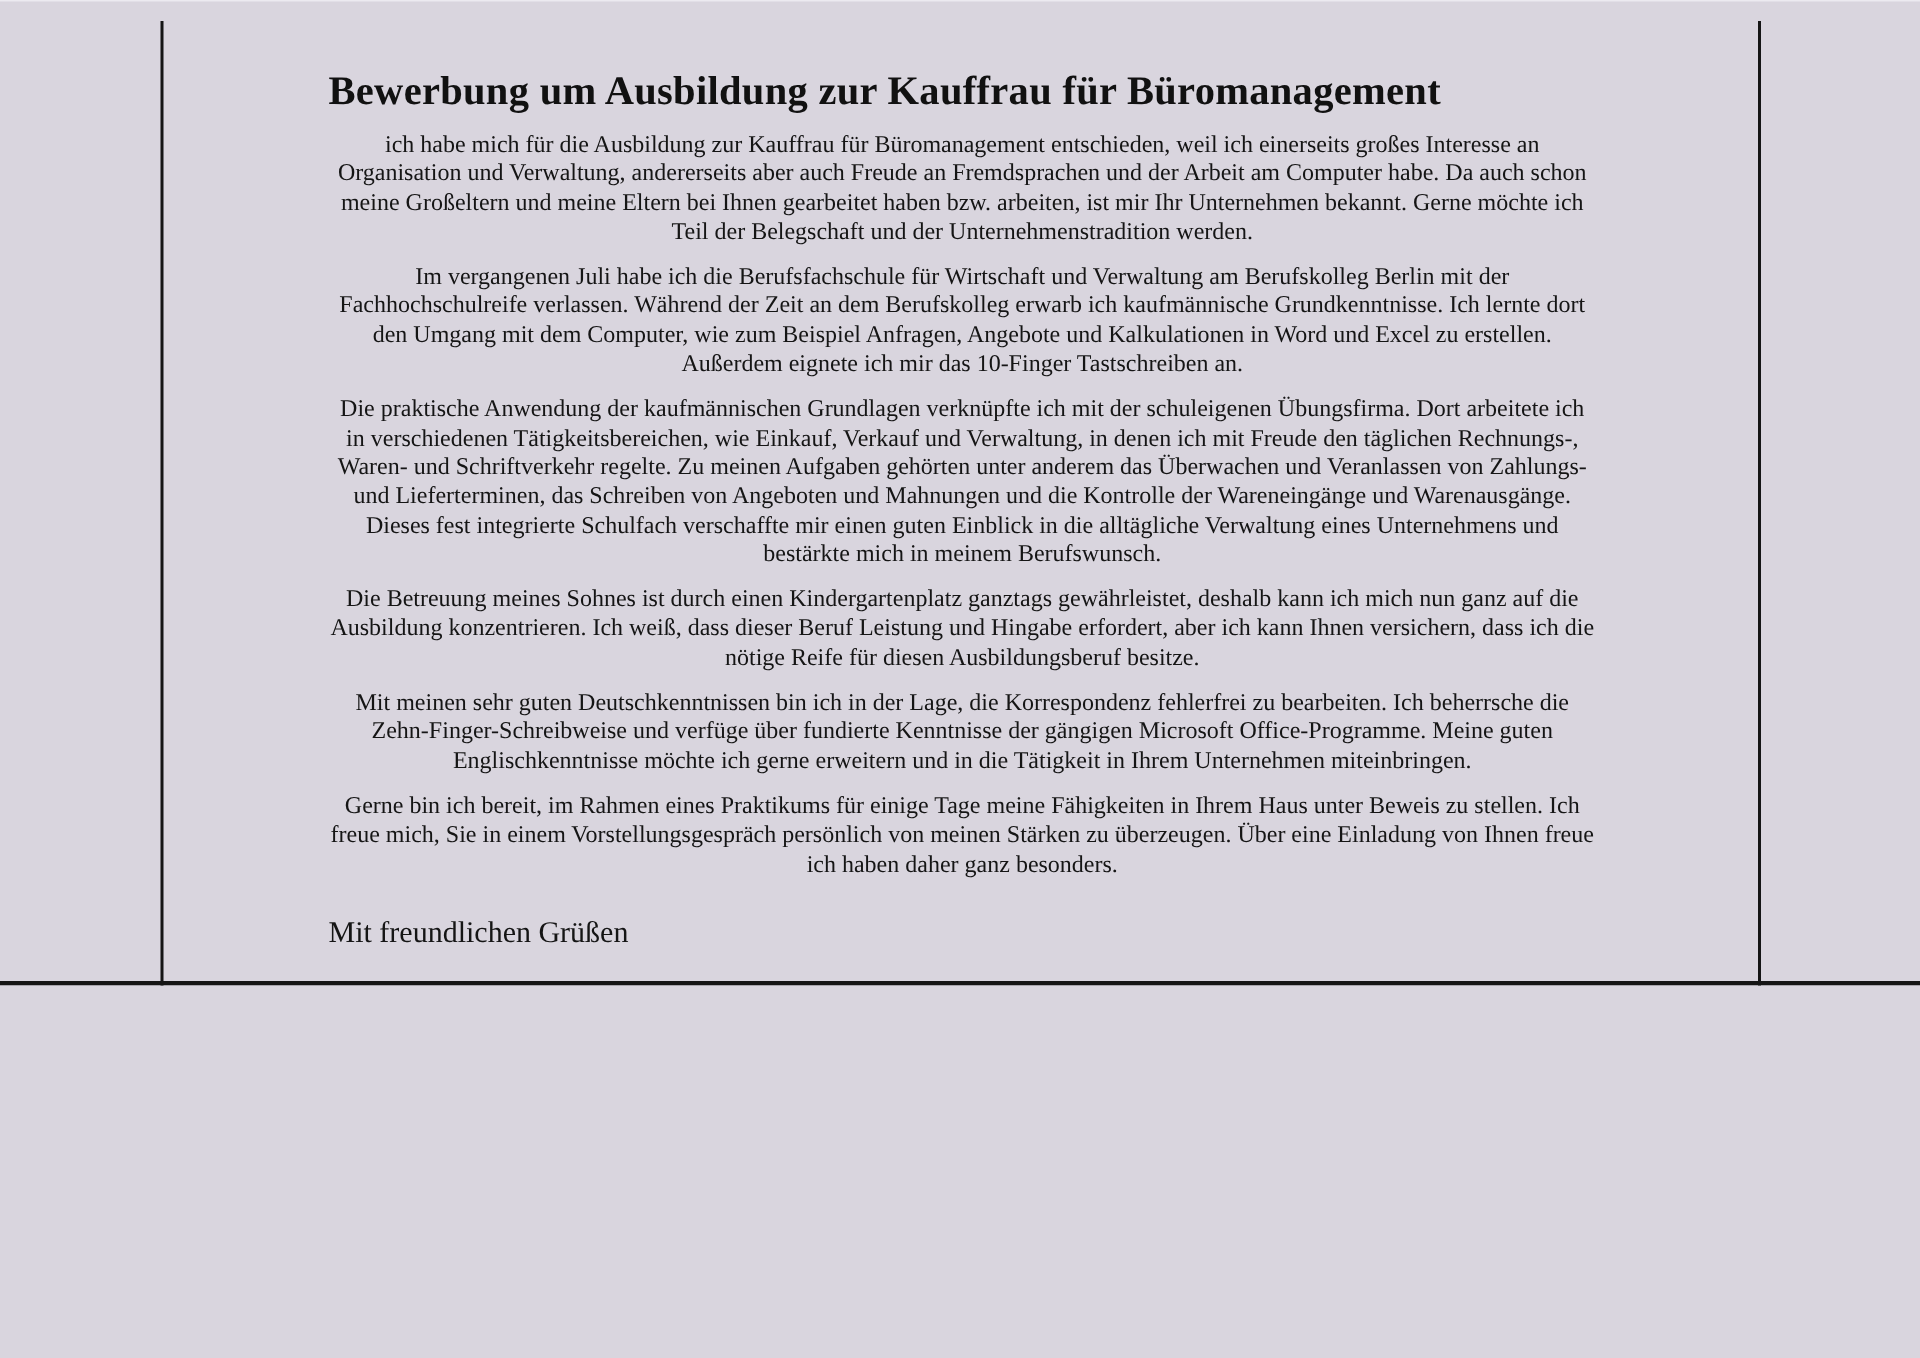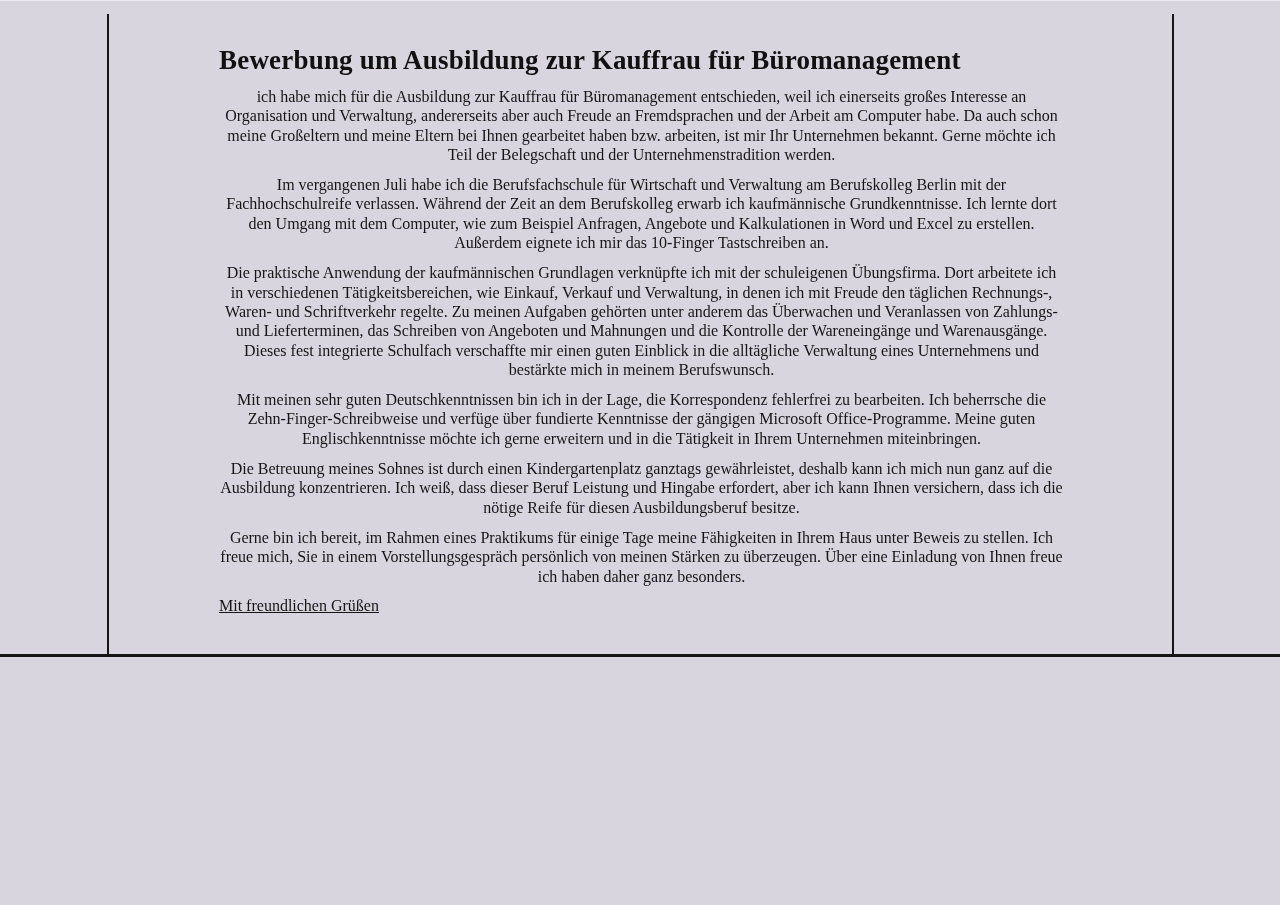--- a/index.html
+++ b/index.html
@@ -61,24 +61,23 @@
   }
 
   .para {
     margin: 11px 0 0 0;
     font-size: 16px;
     line-height: 19.3px;
     text-align: center;
   }
 
   .closing {
-    margin: 10px 0 0 0;
-    font-size: 16px;
+    margin: 27px 0 0 0;
+    font-size: 20px;
     line-height: 19.3px;
-    text-decoration: underline;
   }
 
   .footer {
     position: absolute;
     left: 0;
     top: 830px;
     width: 100%;
     text-align: left;
     font-size: 17.5px;
     line-height: 22px;
@@ -105,23 +104,23 @@
   <div class="content">
     <h1 class="letter-title">Bewerbung um Ausbildung zur Kauffrau für Büromanagement</h1>
 
 
     <p class="para">ich habe mich für die Ausbildung zur Kauffrau für Büromanagement entschieden, weil ich einerseits großes Interesse an Organisation und Verwaltung, andererseits aber auch Freude an Fremdsprachen und der Arbeit am Computer habe. Da auch schon meine Großeltern und meine Eltern bei Ihnen gearbeitet haben bzw. arbeiten, ist mir Ihr Unternehmen bekannt. Gerne möchte ich Teil der Belegschaft und der Unternehmenstradition werden.</p>
 
     <p class="para">Im vergangenen Juli habe ich die Berufsfachschule für Wirtschaft und Verwaltung am Berufskolleg Berlin mit der Fachhochschulreife verlassen. Während der Zeit an dem Berufskolleg erwarb ich kaufmännische Grundkenntnisse. Ich lernte dort den Umgang mit dem Computer, wie zum Beispiel Anfragen, Angebote und Kalkulationen in Word und Excel zu erstellen. Außerdem eignete ich mir das 10-Finger Tastschreiben an.</p>
 
     <p class="para">Die praktische Anwendung der kaufmännischen Grundlagen verknüpfte ich mit der schuleigenen Übungsfirma. Dort arbeitete ich in verschiedenen Tätigkeitsbereichen, wie Einkauf, Verkauf und Verwaltung, in denen ich mit Freude den täglichen Rechnungs-, Waren- und Schriftverkehr regelte. Zu meinen Aufgaben gehörten unter anderem das Überwachen und Veranlassen von Zahlungs- und Lieferterminen, das Schreiben von Angeboten und Mahnungen und die Kontrolle der Wareneingänge und Warenausgänge. Dieses fest integrierte Schulfach verschaffte mir einen guten Einblick in die alltägliche Verwaltung eines Unternehmens und bestärkte mich in meinem Berufswunsch.</p>
 
+    <p class="para">Die Betreuung meines Sohnes ist durch einen Kindergartenplatz ganztags gewährleistet, deshalb kann ich mich nun ganz auf die Ausbildung konzentrieren. Ich weiß, dass dieser Beruf Leistung und Hingabe erfordert, aber ich kann Ihnen versichern, dass ich die nötige Reife für diesen Ausbildungsberuf besitze.</p>
+
     <p class="para">Mit meinen sehr guten Deutschkenntnissen bin ich in der Lage, die Korrespondenz fehlerfrei zu bearbeiten. Ich beherrsche die Zehn-Finger-Schreibweise und verfüge über fundierte Kenntnisse der gängigen Microsoft Office-Programme. Meine guten Englischkenntnisse möchte ich gerne erweitern und in die Tätigkeit in Ihrem Unternehmen miteinbringen.</p>
-
-    <p class="para">Die Betreuung meines Sohnes ist durch einen Kindergartenplatz ganztags gewährleistet, deshalb kann ich mich nun ganz auf die Ausbildung konzentrieren. Ich weiß, dass dieser Beruf Leistung und Hingabe erfordert, aber ich kann Ihnen versichern, dass ich die nötige Reife für diesen Ausbildungsberuf besitze.</p>
 
     <p class="para">Gerne bin ich bereit, im Rahmen eines Praktikums für einige Tage meine Fähigkeiten in Ihrem Haus unter Beweis zu stellen. Ich freue mich, Sie in einem Vorstellungsgespräch persönlich von meinen Stärken zu überzeugen. Über eine Einladung von Ihnen freue ich haben daher ganz besonders.</p>
 
     <p class="closing">Mit freundlichen Grüßen</p>
   </div>
 
   <div class="footer"><span>Weitere Musterbewerbungen finden Sie unter </span><a>www.bewerbung-forum.de</a></div>
 
   <div class="bottom-border"></div>
 

